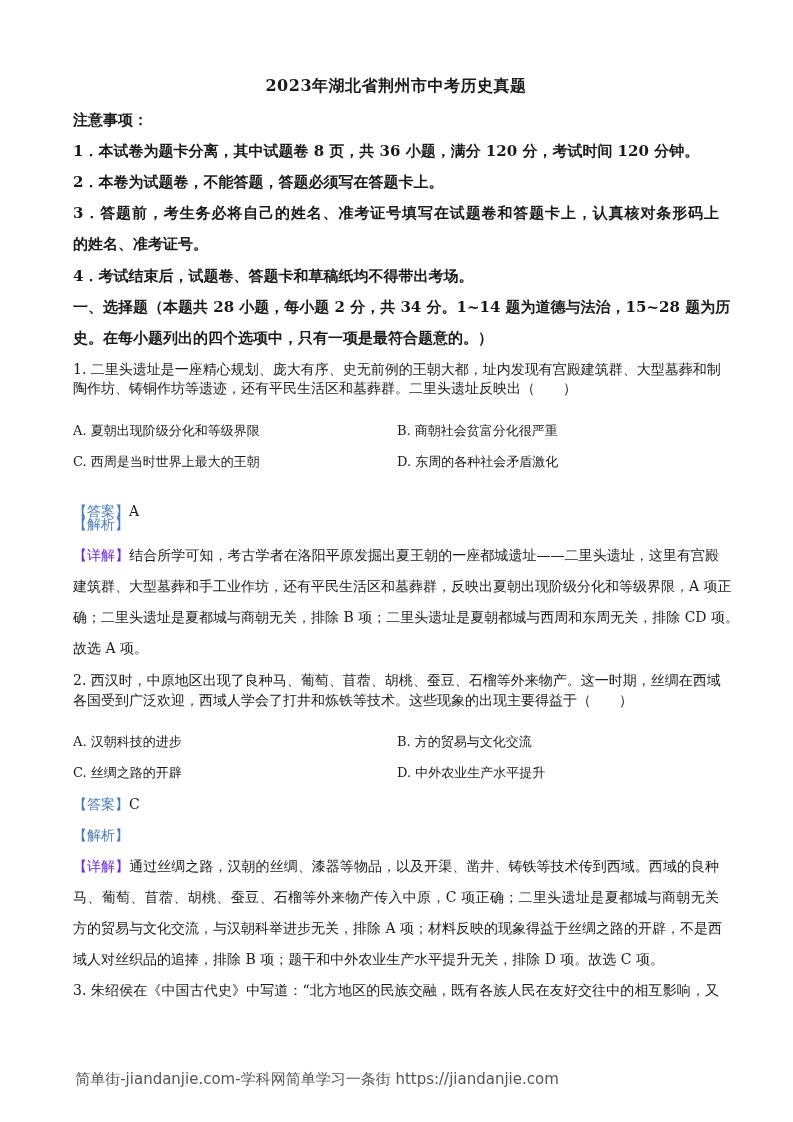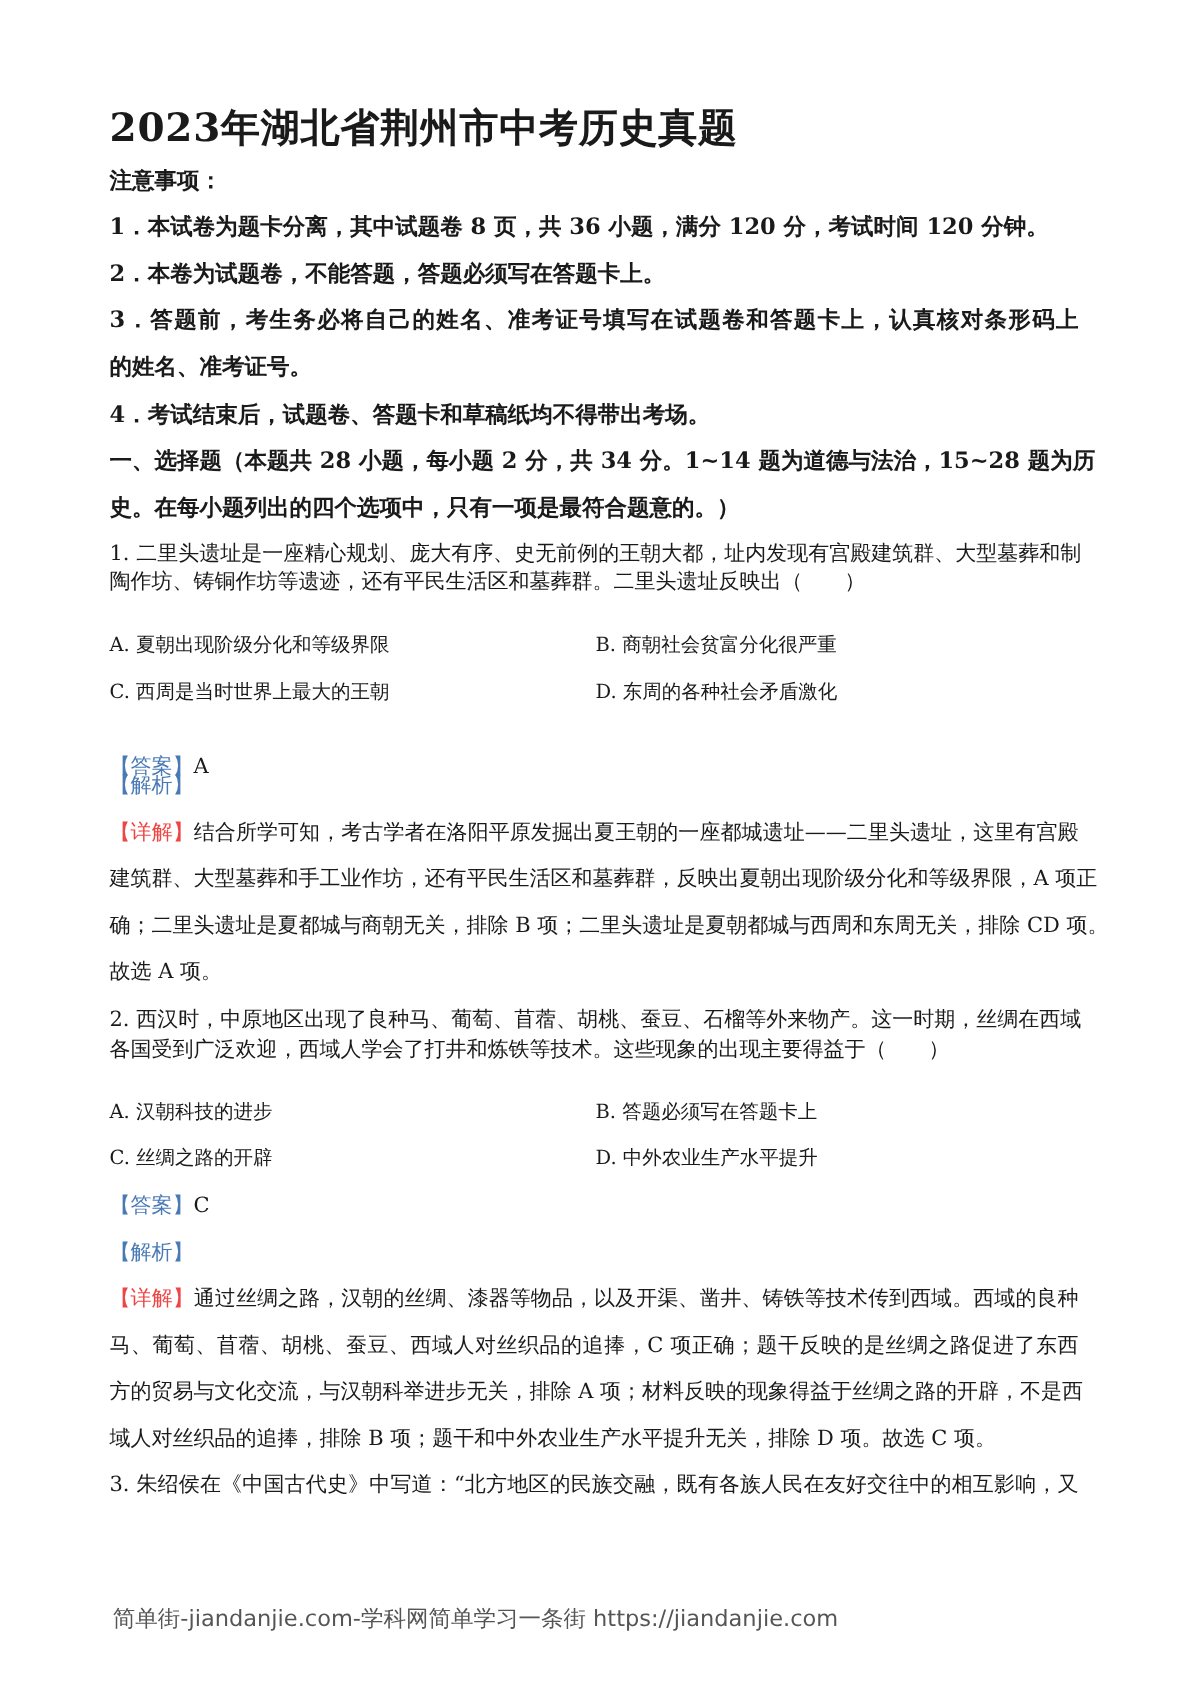--- a/index.html
+++ b/index.html
@@ -1,26 +1,26 @@
 <!DOCTYPE html>
 <html><head>
 <meta charset="utf-8">
 <style>
   html, body { margin: 0; padding: 0; background: #ffffff; }
   body { width: 793px; height: 1122px; position: relative; overflow: hidden;
          font-family: "DejaVu Serif", "Liberation Serif", serif; color: #1a1a1a; }
   .page { position: absolute; left: 73px; top: 0; width: 646px; }
-  .title { position: absolute; left: 0; width: 646px; top: 72px; text-align: left;
-           font-size: 26px; font-weight: bold; letter-spacing: 0.5px; line-height: 28px; }
+  .title { position: absolute; left: 0; width: 646px; top: 72px; text-align: center;
+           font-size: 16px; font-weight: bold; letter-spacing: 0.5px; line-height: 28px; }
   .line { position: absolute; left: 0; width: 646px; font-size: 14px; line-height: 20px; white-space: nowrap; }
   .bold { font-weight: bold; font-size: 15px; }
   .justify { text-align: justify; text-align-last: justify; }
   .opt { position: absolute; font-size: 13px; line-height: 20px; white-space: nowrap; }
   .tag { color: #4a7ab5; }
-  .tagdark { color: #ef4444; }
+  .tagdark { color: #6d28d9; }
   .footer { position: absolute; top: 1070px; left: 0; width: 634px; text-align: center;
             font-family: "DejaVu Sans", "Liberation Sans", sans-serif; font-size: 15px; color: #555555; }
 </style>
 </head>
 <body>
 
 <div class="page">
   <div class="title">2023年湖北省荆州市中考历史真题</div>
 
   <div class="line bold" style="top:110px">注意事项：</div>
@@ -46,30 +46,30 @@
   <div class="line justify" style="top:545px">
     <span class="tagdark">【详解】</span><span>结合所学可知，考古学者在洛阳平原发掘出夏王朝的一座都城遗址——二里头遗址，这里有宫殿</span>
   </div>
   <div class="line justify" style="top:576px">建筑群、大型墓葬和手工业作坊，还有平民生活区和墓葬群，反映出夏朝出现阶级分化和等级界限，A 项正</div>
   <div class="line justify" style="top:607px">确；二里头遗址是夏都城与商朝无关，排除 B 项；二里头遗址是夏朝都城与西周和东周无关，排除 CD 项。</div>
   <div class="line" style="top:638px">故选 A 项。</div>
 
   <div class="line justify" style="top:670px">2. 西汉时，中原地区出现了良种马、葡萄、苜蓿、胡桃、蚕豆、石榴等外来物产。这一时期，丝绸在西域</div>
   <div class="line" style="top:690px">各国受到广泛欢迎，西域人学会了打井和炼铁等技术。这些现象的出现主要得益于（　　）</div>
   <div class="opt" style="top:732px; left:0">A. 汉朝科技的进步</div>
-  <div class="opt" style="top:732px; left:324px">B. 答题必须写在答题卡上</div>
+  <div class="opt" style="top:732px; left:324px">B. 方的贸易与文化交流</div>
   <div class="opt" style="top:763px; left:0">C. 丝绸之路的开辟</div>
   <div class="opt" style="top:763px; left:324px">D. 中外农业生产水平提升</div>
   <div class="line" style="top:794px">
     <span class="tag">【答案】</span><span>C</span>
   </div>
   <div class="line tag" style="top:825px">【解析】</div>
   <div class="line justify" style="top:856px">
     <span class="tagdark">【详解】</span><span>通过丝绸之路，汉朝的丝绸、漆器等物品，以及开渠、凿井、铸铁等技术传到西域。西域的良种</span>
   </div>
-  <div class="line justify" style="top:887px">马、葡萄、苜蓿、胡桃、蚕豆、西域人对丝织品的追捧，C 项正确；题干反映的是丝绸之路促进了东西</div>
+  <div class="line justify" style="top:887px">马、葡萄、苜蓿、胡桃、蚕豆、石榴等外来物产传入中原，C 项正确；二里头遗址是夏都城与商朝无关</div>
   <div class="line justify" style="top:918px">方的贸易与文化交流，与汉朝科举进步无关，排除 A 项；材料反映的现象得益于丝绸之路的开辟，不是西</div>
   <div class="line" style="top:949px">域人对丝织品的追捧，排除 B 项；题干和中外农业生产水平提升无关，排除 D 项。故选 C 项。</div>
 
   <div class="line justify" style="top:980px">3. 朱绍侯在《中国古代史》中写道：“北方地区的民族交融，既有各族人民在友好交往中的相互影响，又</div>
 </div>
 
 <div class="footer">简单街-jiandanjie.com-学科网简单学习一条街 https://jiandanjie.com</div>
 
 </body></html>

